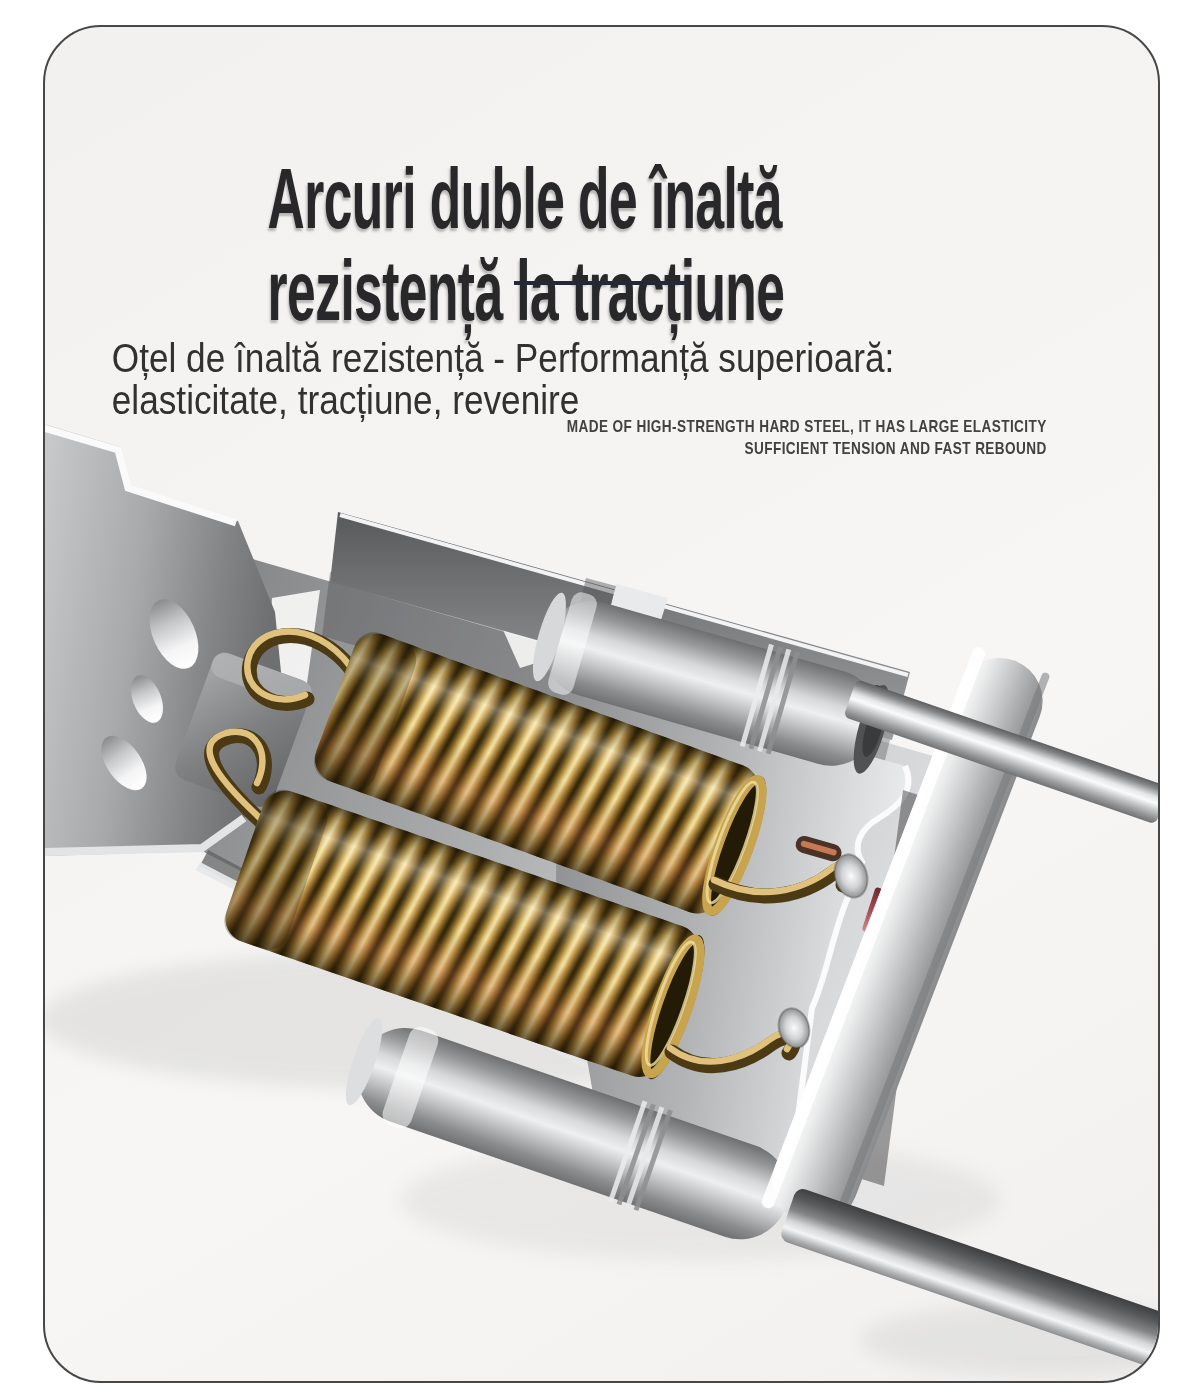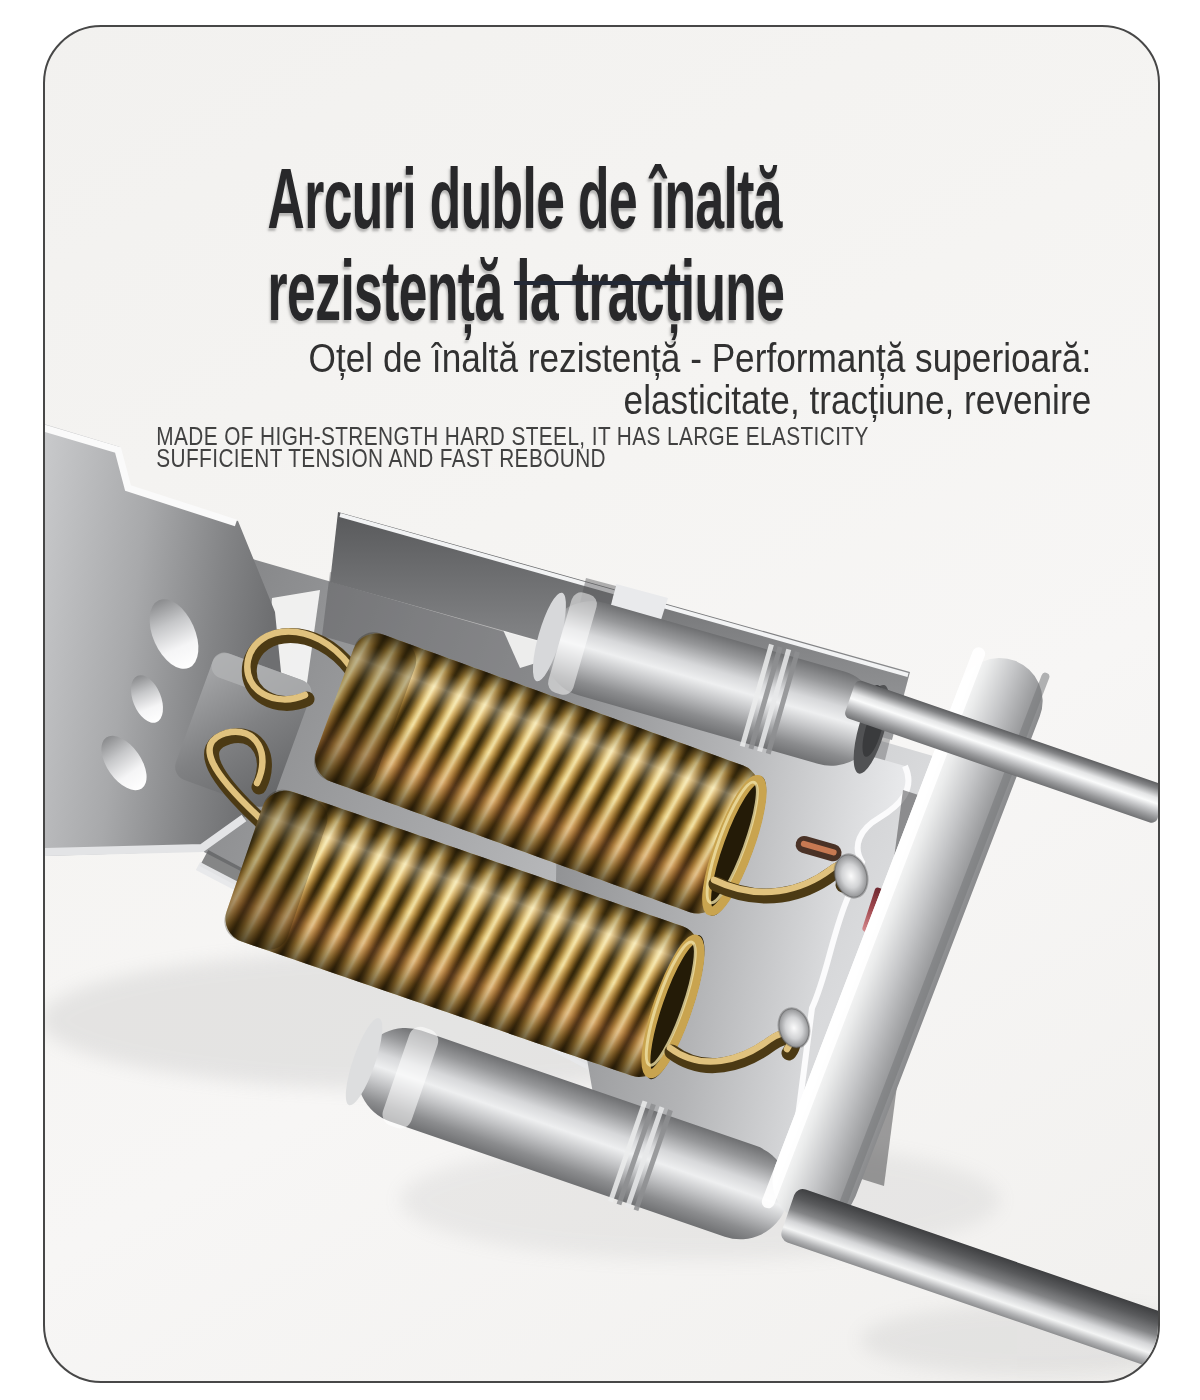--- a/index.html
+++ b/index.html
@@ -8,25 +8,25 @@
   .card{position:absolute;left:43px;top:25px;width:1117px;height:1358px;box-sizing:border-box;
     border:2px solid #474747;border-radius:58px;overflow:hidden;
     background:linear-gradient(150deg,#f2f1ef 0%,#f5f4f2 38%,#f7f6f5 62%,#f1f0ee 100%);}
   .photo-svg{position:absolute;left:-45px;top:-27px;width:1200px;height:1400px;display:block;}
   .title{position:absolute;top:67px;left:0;right:0;z-index:3;
     font-weight:700;font-size:86px;line-height:92px;color:#28282a;letter-spacing:-1px;}
   .title-line{display:block;transform:scaleX(.60);transform-origin:50% 50%;white-space:nowrap;
     text-shadow:-2px 3px 3px rgba(70,70,70,.35);}
   .divider{position:absolute;top:254px;left:50%;margin-left:-88px;width:176px;height:4px;
     background:#232936;z-index:3;}
-  .subtitle{position:absolute;top:270px;left:0;right:0;text-align:right;z-index:3;
+  .subtitle{position:absolute;top:270px;left:0;right:0;text-align:left;z-index:3;
     font-weight:400;font-size:40px;line-height:42px;color:#313131;}
   .subtitle-line{display:block;transform:scaleX(.88);transform-origin:50% 50%;white-space:nowrap;}
-  .tagline{position:absolute;top:372px;left:0;right:0;text-align:left;z-index:3;
-    font-weight:400;font-size:26px;line-height:22px;letter-spacing:.5px;color:#414141;}
+  .tagline{position:absolute;top:372px;left:0;right:0;text-align:right;z-index:3;
+    font-weight:700;font-size:17px;line-height:22px;letter-spacing:.5px;color:#414141;}
   .tagline-line{display:block;transform:scaleX(.80);transform-origin:50% 50%;white-space:nowrap;}
   .hookD{stroke:#4c3a14;stroke-width:15;fill:none;stroke-linecap:round;}
   .hookL{stroke:#e0c27e;stroke-width:6.5;fill:none;stroke-linecap:round;}
 </style>
 </head>
 <body>
 
 <div class="page">
   <div class="card">
 

